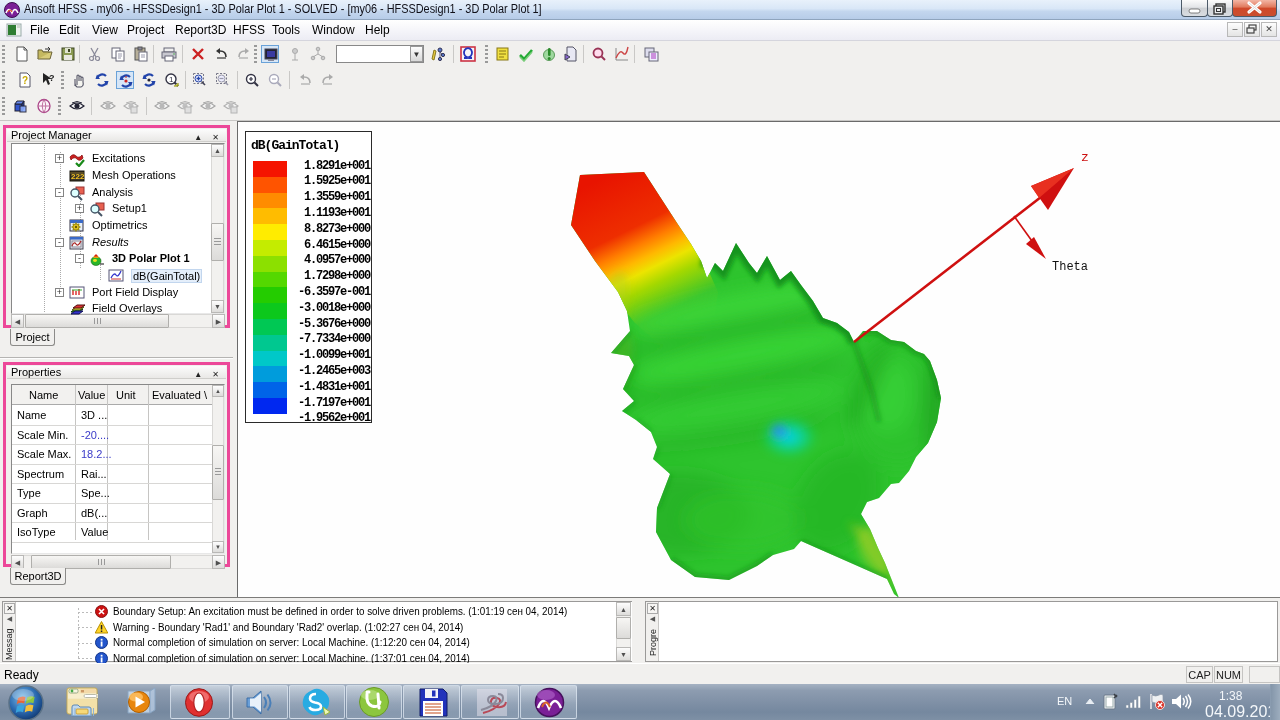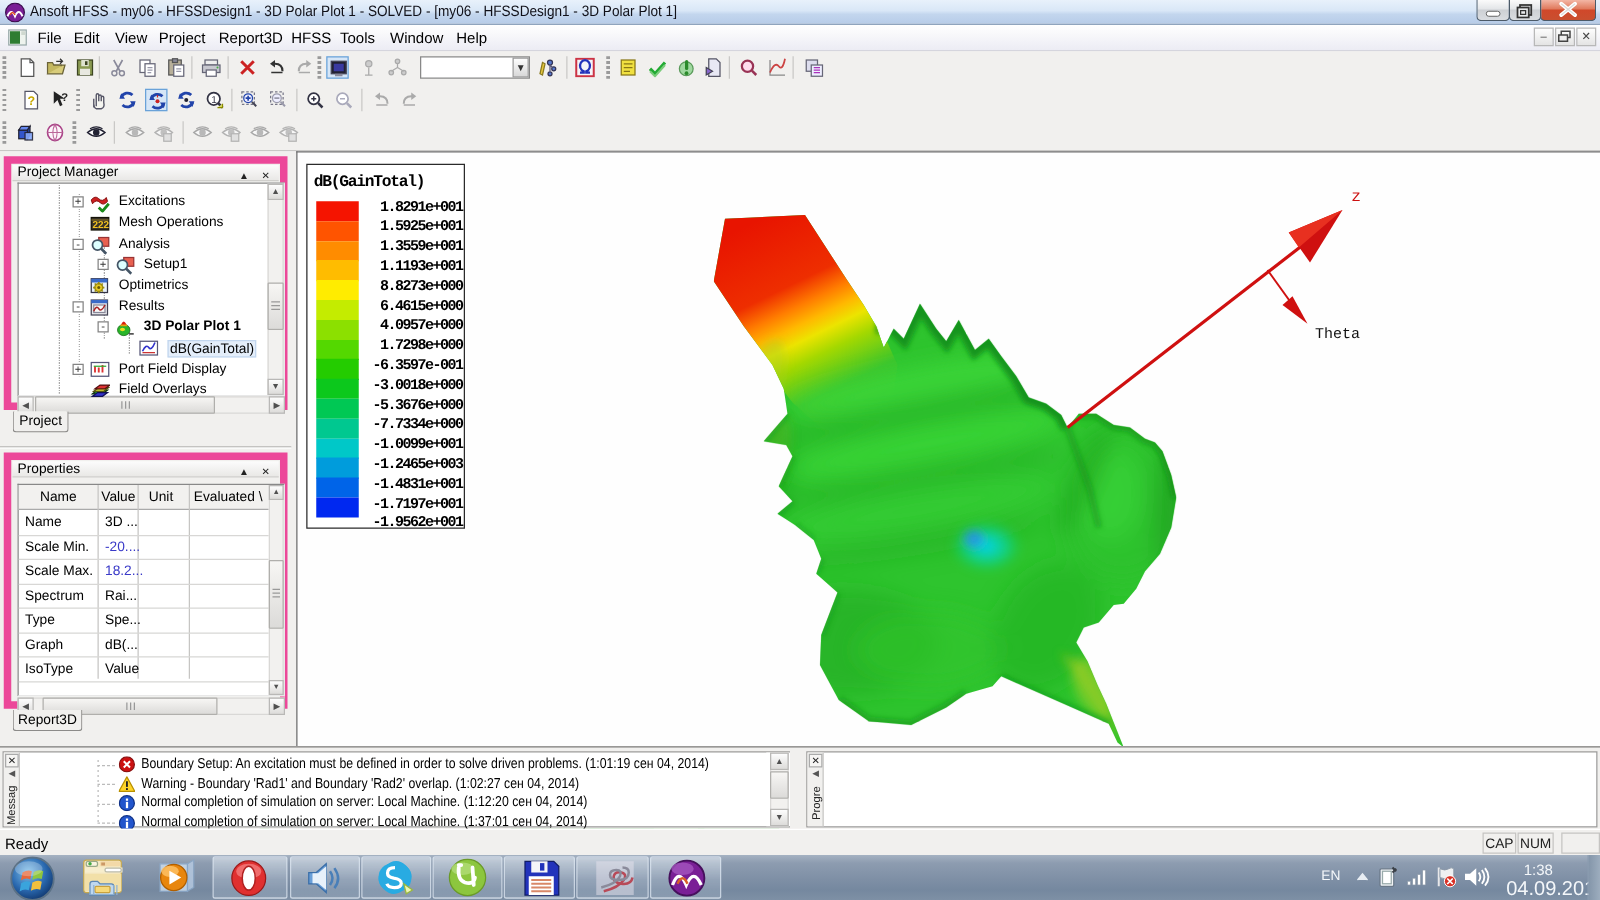--- a/index.html
+++ b/index.html
@@ -28,21 +28,21 @@
 #tb2{position:absolute;left:0;top:67px;width:1280px;height:26px;background:#f1f0ee}
 #tb3{position:absolute;left:0;top:93px;width:1280px;height:28px;background:#f1f0ee;border-bottom:1px solid #c8c7c5}
 .grip{position:absolute;width:3px;height:18px;top:4px;
  background-image:repeating-linear-gradient(#9a9a9a 0 2px,#f1f0ee 2px 4px)}
 .tsep{position:absolute;width:1px;height:18px;top:4px;background:#c9c8c6}
 .ticon{position:absolute;top:4px;width:18px;height:18px}
 .ticon svg{position:absolute;left:1px;top:1px}
 .selbox{border:1px solid #6aa2d8;background:#d6e6f7}
 
 #client{position:absolute;left:0;top:121px;width:1280px;height:476px;background:#f1f0ee}
-.panel{position:absolute;background:#f1f0ee;border:6px solid #ec4899}
+.panel{position:absolute;background:#f1f0ee;border:3px solid #ec4899}
 .ptitle{position:absolute;left:1px;top:1px;right:1px;height:13px;background:linear-gradient(#fcfcfc,#e9e8e6);
  border-bottom:1px solid #cfcecb;font-size:11px;color:#000;padding-left:4px;line-height:13px}
 .pbtns{position:absolute;right:3px;top:2px;font-size:8px;color:#222;letter-spacing:4px}
 .sunken{position:absolute;background:#fff;border:1px solid #888;border-right-color:#e8e8e8;border-bottom-color:#e8e8e8}
 
 .sb{position:absolute;background:#f2f1ef;border:1px solid #d9d8d6}
 .sbarrow{position:absolute;background:linear-gradient(#fdfdfd,#dddcda);border:1px solid #b9b8b6;color:#505050;
  text-align:center}
 .sbthumb{position:absolute;background:linear-gradient(#f7f6f4,#dcdbd9);border:1px solid #b0afac;border-radius:1px}
 
@@ -523,21 +523,21 @@
         <circle cx="7" cy="9" r="1.2" fill="#6a5a08"></circle>
       </svg>
 <div class="trow" style="left:86px;top:91px;">Optimetrics</div>
 <div class="pmbox" style="left:49px;top:110px">-</div>
 <svg class="abs" style="left:63px;top:107px" width="16" height="16" viewBox="0 0 16 16">
         <rect x="1" y="2" width="13" height="12" fill="#e8e8ec" stroke="#445"></rect>
         <rect x="1" y="2" width="13" height="2.6" fill="#3a6ac8"></rect>
         <rect x="3" y="6" width="9" height="6" fill="#f8f8f8" stroke="#889"></rect>
         <path d="M3,11 q2,-5 4,-2 t5,-3" stroke="#a22" fill="none" stroke-width="1.2"></path>
       </svg>
-<div class="trow" style="left:86px;top:108px;">Results</div>
+<div class="trow" style="left:86px;top:108px;font-style:italic;">Results</div>
 <div class="pmbox" style="left:69px;top:126px">-</div>
 <svg class="abs" style="left:83px;top:123px" width="16" height="16" viewBox="0 0 16 16">
         <ellipse cx="7" cy="10" rx="5" ry="4.5" fill="#2ab52a" stroke="#176a17" stroke-width="0.6"></ellipse>
         <path d="M4,7 q3,-6 6,0 z" fill="#e8a010"></path>
         <path d="M5,5.5 q2,-4.5 4,0 z" fill="#d82010"></path>
         <ellipse cx="6" cy="9.5" rx="2" ry="1.4" fill="#e8e020"></ellipse>
         <path d="M11,13 h4" stroke="#555" stroke-width="1.4"></path>
       </svg>
 <div class="trow" style="left:106px;top:124px;font-weight:bold;">3D Polar Plot 1</div>
 <svg class="abs" style="left:102px;top:140px" width="16" height="16" viewBox="0 0 16 16">

